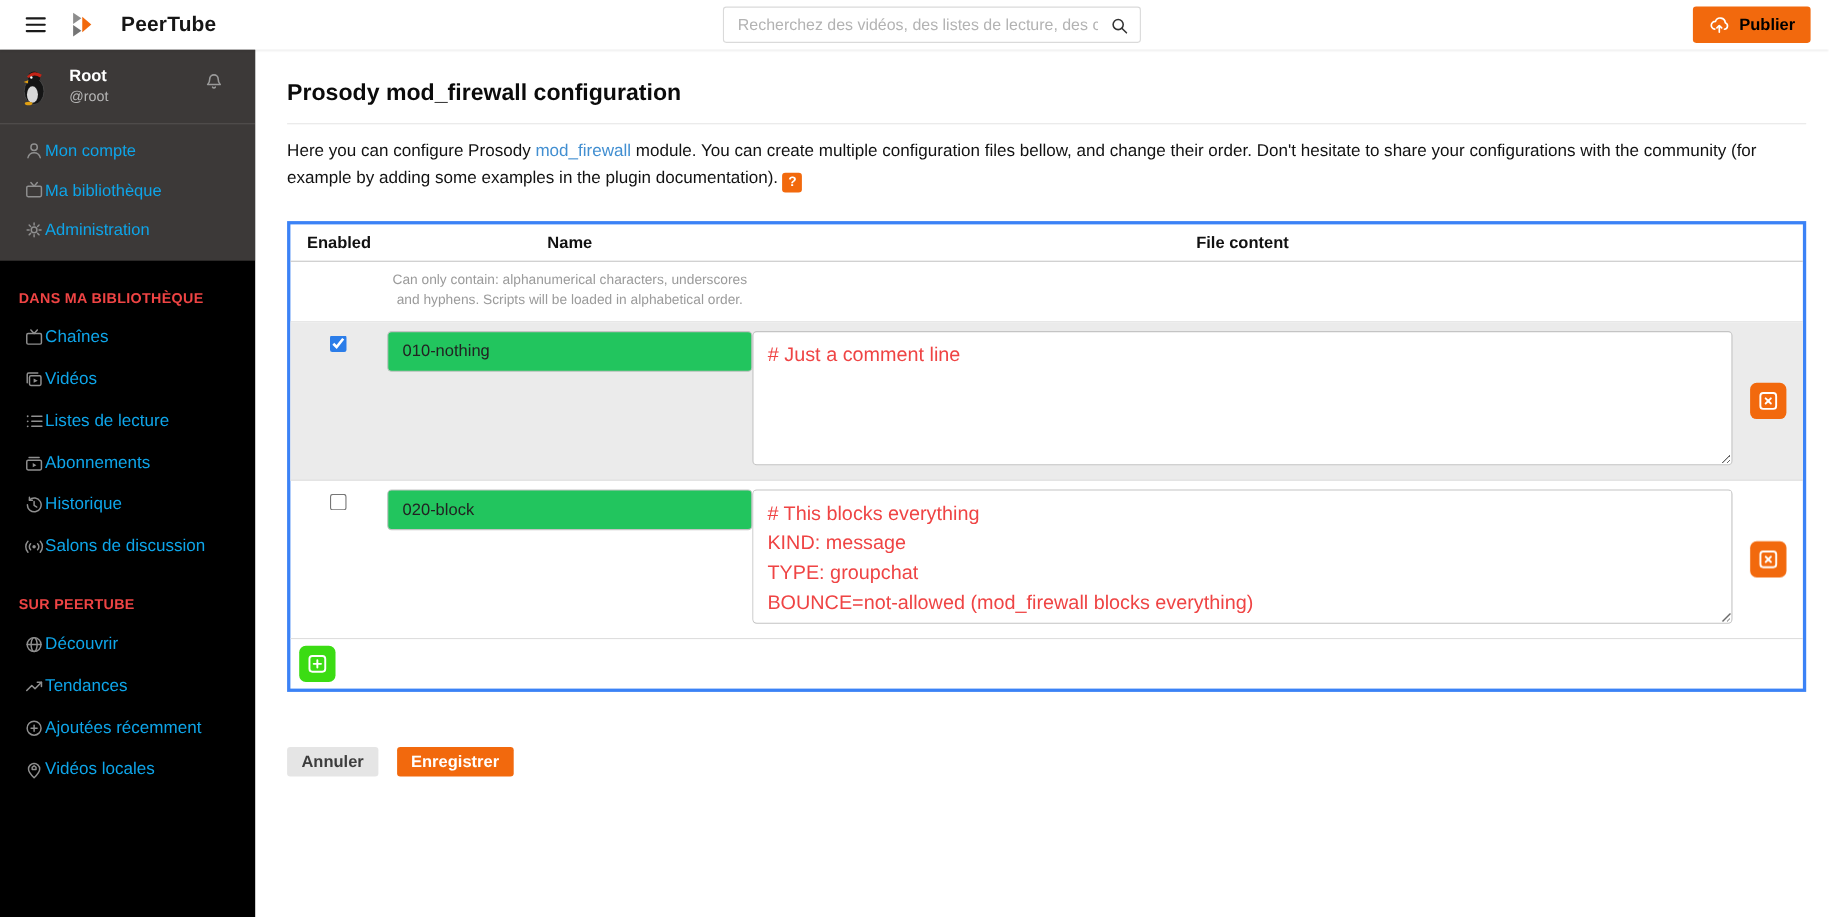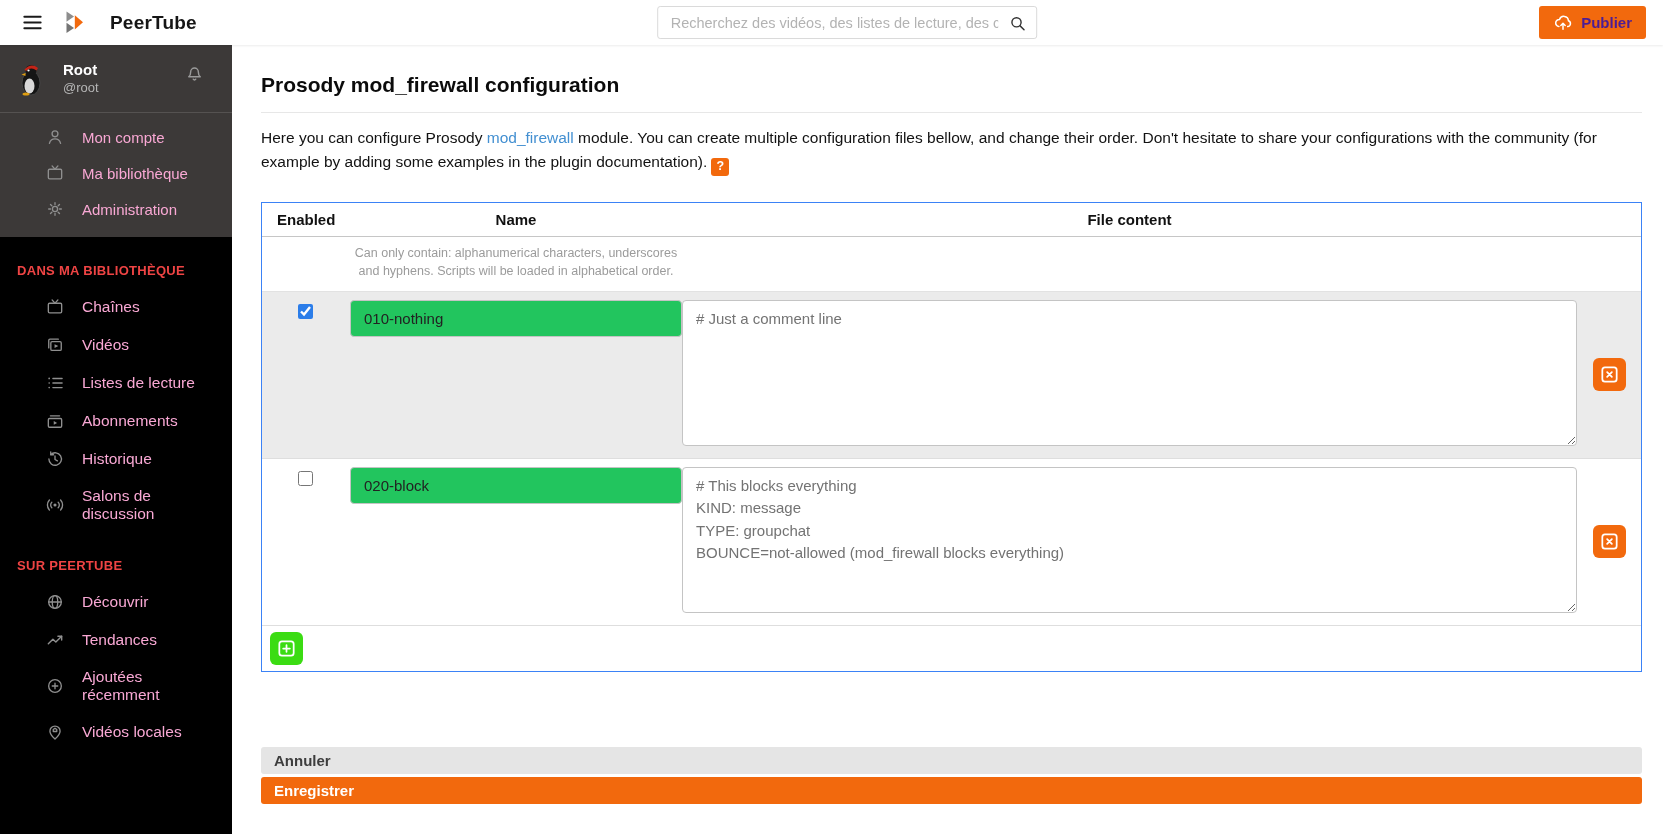--- a/index.html
+++ b/index.html
@@ -13,82 +13,82 @@
     display:flex; align-items:center; justify-content:center; cursor:pointer; }
   .brand { display:flex; align-items:center; gap:26px; margin-left:16px; cursor:pointer; }
   .brand-text { font-size:19px; font-weight:700; color:#161616; letter-spacing:.2px; }
   .searchwrap { position:absolute; left:50%; top:6px; transform:translateX(-46%); width:380px; }
   .search { width:380px; height:33px; border:1px solid #dadada; border-radius:3px; background:#fff;
     padding:0 38px 0 13px; font-size:14.5px; color:#333; font-family:inherit; }
   .search::placeholder { color:#b3b3b3; }
   .search-btn { position:absolute; right:6px; top:4px; width:26px; height:26px; border:none;
     background:transparent; display:flex; align-items:center; justify-content:center; cursor:pointer; }
   .publish { margin-left:auto; margin-right:17px; display:flex; align-items:center; gap:8px;
-    background:#f2690d; color:#4c1d95; border:none; border-radius:3px; height:33px; padding:0 14px;
+    background:#f2690d; color:#000000; border:none; border-radius:3px; height:33px; padding:0 14px;
     font-size:15px; font-weight:600; font-family:inherit; cursor:pointer; }
 
   
   .layout { display:flex; height:789px; }
 
   
   .sidebar { width:232px; background:#000; color:#fff; flex-shrink:0; overflow:hidden; }
   .side-top { background:#3c3938; }
   .userblock { display:flex; align-items:flex-start; padding:16px 14px 14px 14px; cursor:pointer; }
   .avatar { width:37px; height:37px; flex-shrink:0; }
   .user-names { margin-left:12px; line-height:1.25; }
   .user-name { font-size:15px; font-weight:700; color:#fff; }
   .user-handle { font-size:13px; color:#b5b5b5; }
   .bell { margin-left:auto; margin-right:12px; background:transparent; border:none; cursor:pointer;
     display:flex; align-items:center; }
   .account-menu { border-top:1px solid rgba(255,255,255,0.13); padding:6px 0 10px 0; }
-  .side-item { display:flex; align-items:center; gap:17px; padding:8px 10px 8px 21px;
-    font-size:15px; color:#f9a8d4; cursor:pointer;margin-left:24px; }
+  .side-item { display:flex; align-items:center; padding:8px 10px 8px 21px;
+    font-size:15px; color:#0ea5e9; cursor:pointer; }
   .side-item .sicon { width:20px; height:20px; flex-shrink:0; color:#8f8f8f; display:flex; }
   .section-title { font-size:13px; font-weight:700; letter-spacing:.3px; color:#ef4444;
     margin:26px 0 10px 17px; }
   .side-list .side-item { padding-top:9px; padding-bottom:9px; font-size:15.5px; }
 
   
   .main { flex:1; padding:28px 21px 0 29px; overflow:hidden; }
   .page-title { font-size:21px; font-weight:600; color:#0b0b0b; }
   .title-divider { border:none; border-top:1px solid #e7e7e7; margin:15px 0 0 0; }
   .desc { margin-top:13px; font-size:15.5px; line-height:1.55; color:#121212; }
   .desc a { color:#428fd1; text-decoration:none; cursor:pointer; }
   .help-badge { display:inline-flex; width:18px; height:18px; background:#f2690d; color:#fff;
     border-radius:3px; align-items:center; justify-content:center; font-size:12.5px; font-weight:700;
     vertical-align:-3px; margin-left:4px; cursor:pointer; }
 
   
-  .cfg-table { margin-top:26px; border:1px solid #3b82f6; }
+  .cfg-table { margin-top:26px; border:3px solid #3b82f6; }
   .trow { display:grid; grid-template-columns:88px 332px 1fr 64px; }
   .thead { padding:8px 0; border-bottom:1px solid #c6c6c6; font-size:15px; font-weight:700; color:#111; }
   .th-enabled { padding-left:15px; }
   .th-name { text-align:center; }
   .th-content { text-align:center; }
   .hint-row { border-bottom:1px solid #e2e2e2; padding:7px 0 11px 0; }
   .name-hint { grid-column:2; font-size:12.5px; line-height:1.45; color:#9b9b9b; text-align:center;
     max-width:345px; margin:0 auto; }
   .data-row { padding:8px 0; border-bottom:1px solid #dedede; }
   .row-alt { background:#ebebeb; }
   .cell-enabled { padding:4px 0 0 36px; }
   .cell-enabled input { width:15px; height:15px; accent-color:#2b7de9; cursor:pointer; }
   .cell-name input { width:100%; height:37px; border:1px solid #c4c4c4; border-radius:4px;
     padding:0 13px; font-size:15px; font-family:inherit; color:#222; background:#22c55e; }
-  .cell-content textarea { width:100%; height:146px; border:1px solid #c4c4c4; border-radius:4px;
-    padding:7px 13px; font-size:15px; line-height:1.5; font-family:inherit; color:#737373;
+  .cell-content textarea { width:100%; height:122px; border:1px solid #c4c4c4; border-radius:4px;
+    padding:7px 13px; font-size:18px; line-height:1.5; font-family:inherit; color:#ef4444;
     background:#fff; resize:both; }
   .cell-delete { display:flex; align-items:center; justify-content:center; }
   .sq-btn { width:33px; height:33px; border:none; border-radius:6px; display:flex; align-items:center;
     justify-content:center; cursor:pointer; }
   .del-btn { background:#f2690d; }
   .add-row { padding:6px 8px; }
   .add-btn { background:#3bdc13; }
 
   
-  .actions { margin-top:75px; display:flex; gap:3px;flex-direction:column; }
+  .actions { margin-top:50px; display:flex; gap:17px; }
   .btn { border:none; border-radius:3px; height:27px; padding:0 13px; font-size:15px; font-weight:600;
     font-family:inherit; cursor:pointer; display:flex; align-items:center; }
   .btn-cancel { background:#e5e5e5; color:#3d3d3d; }
   .btn-save { background:#f2690d; color:#fff; }
 
   svg { display:block; }
 </style>
 </head>
 <body>
 

